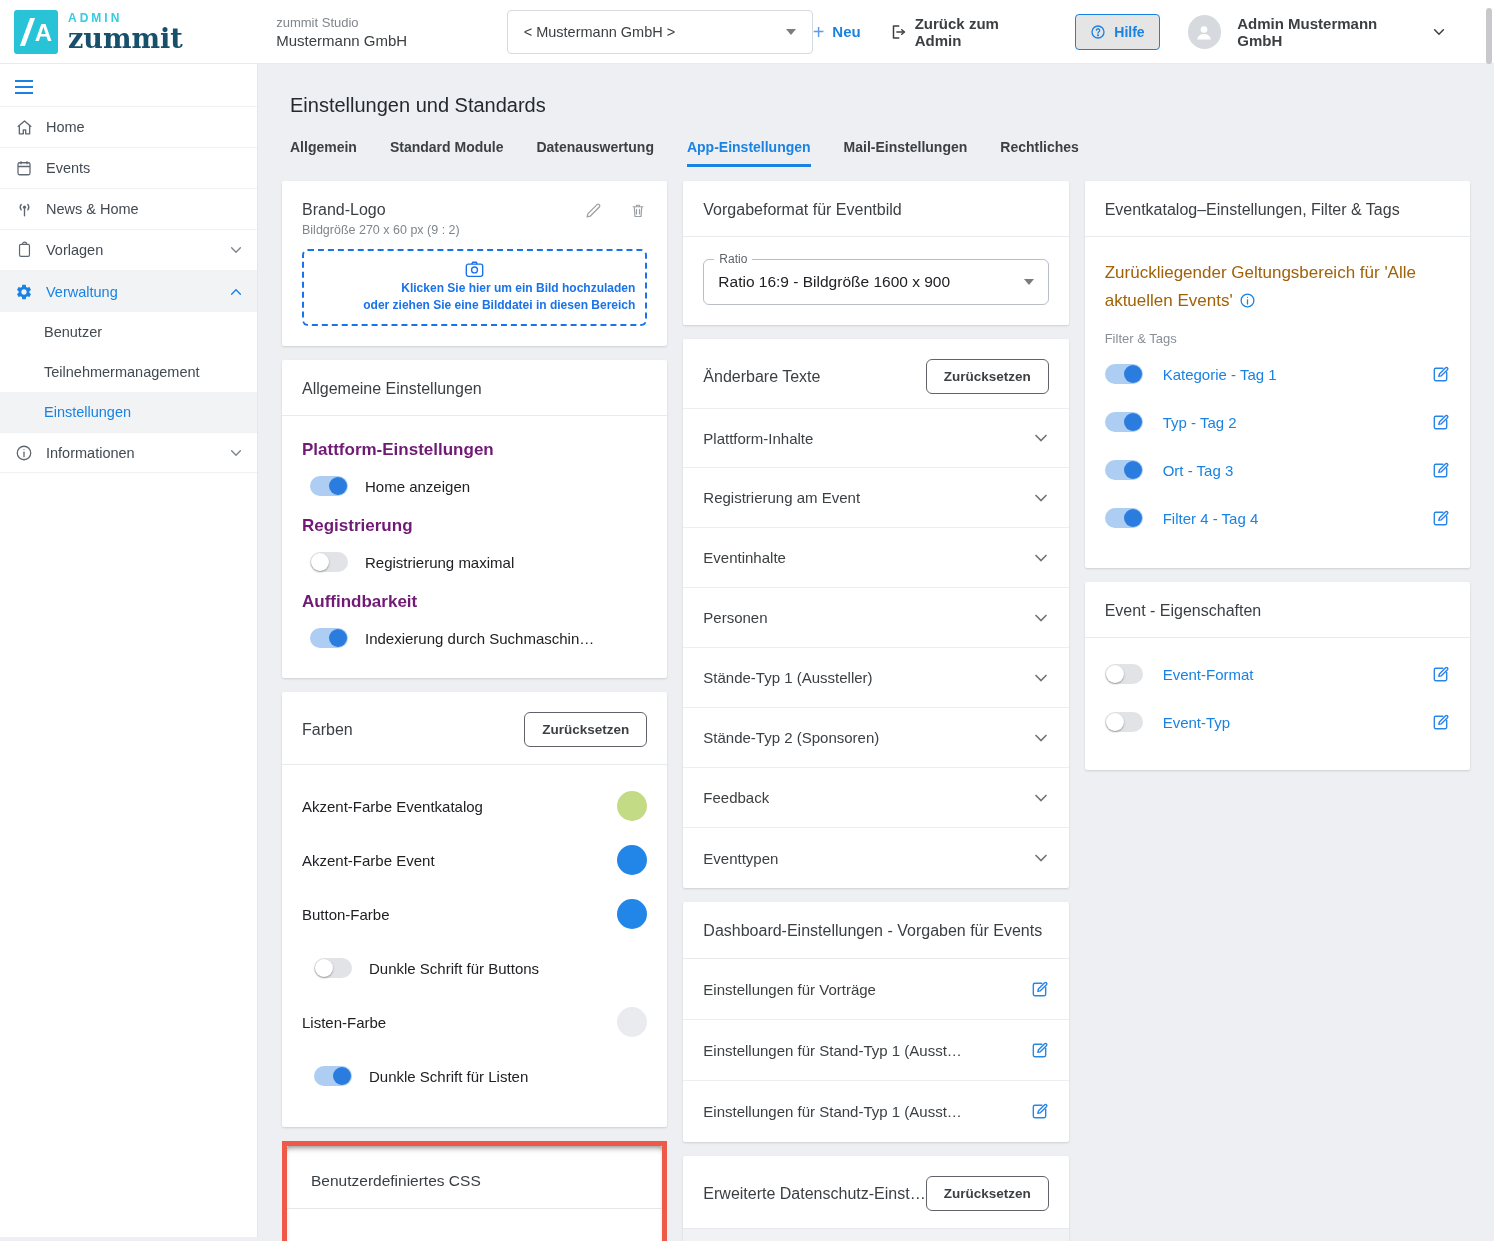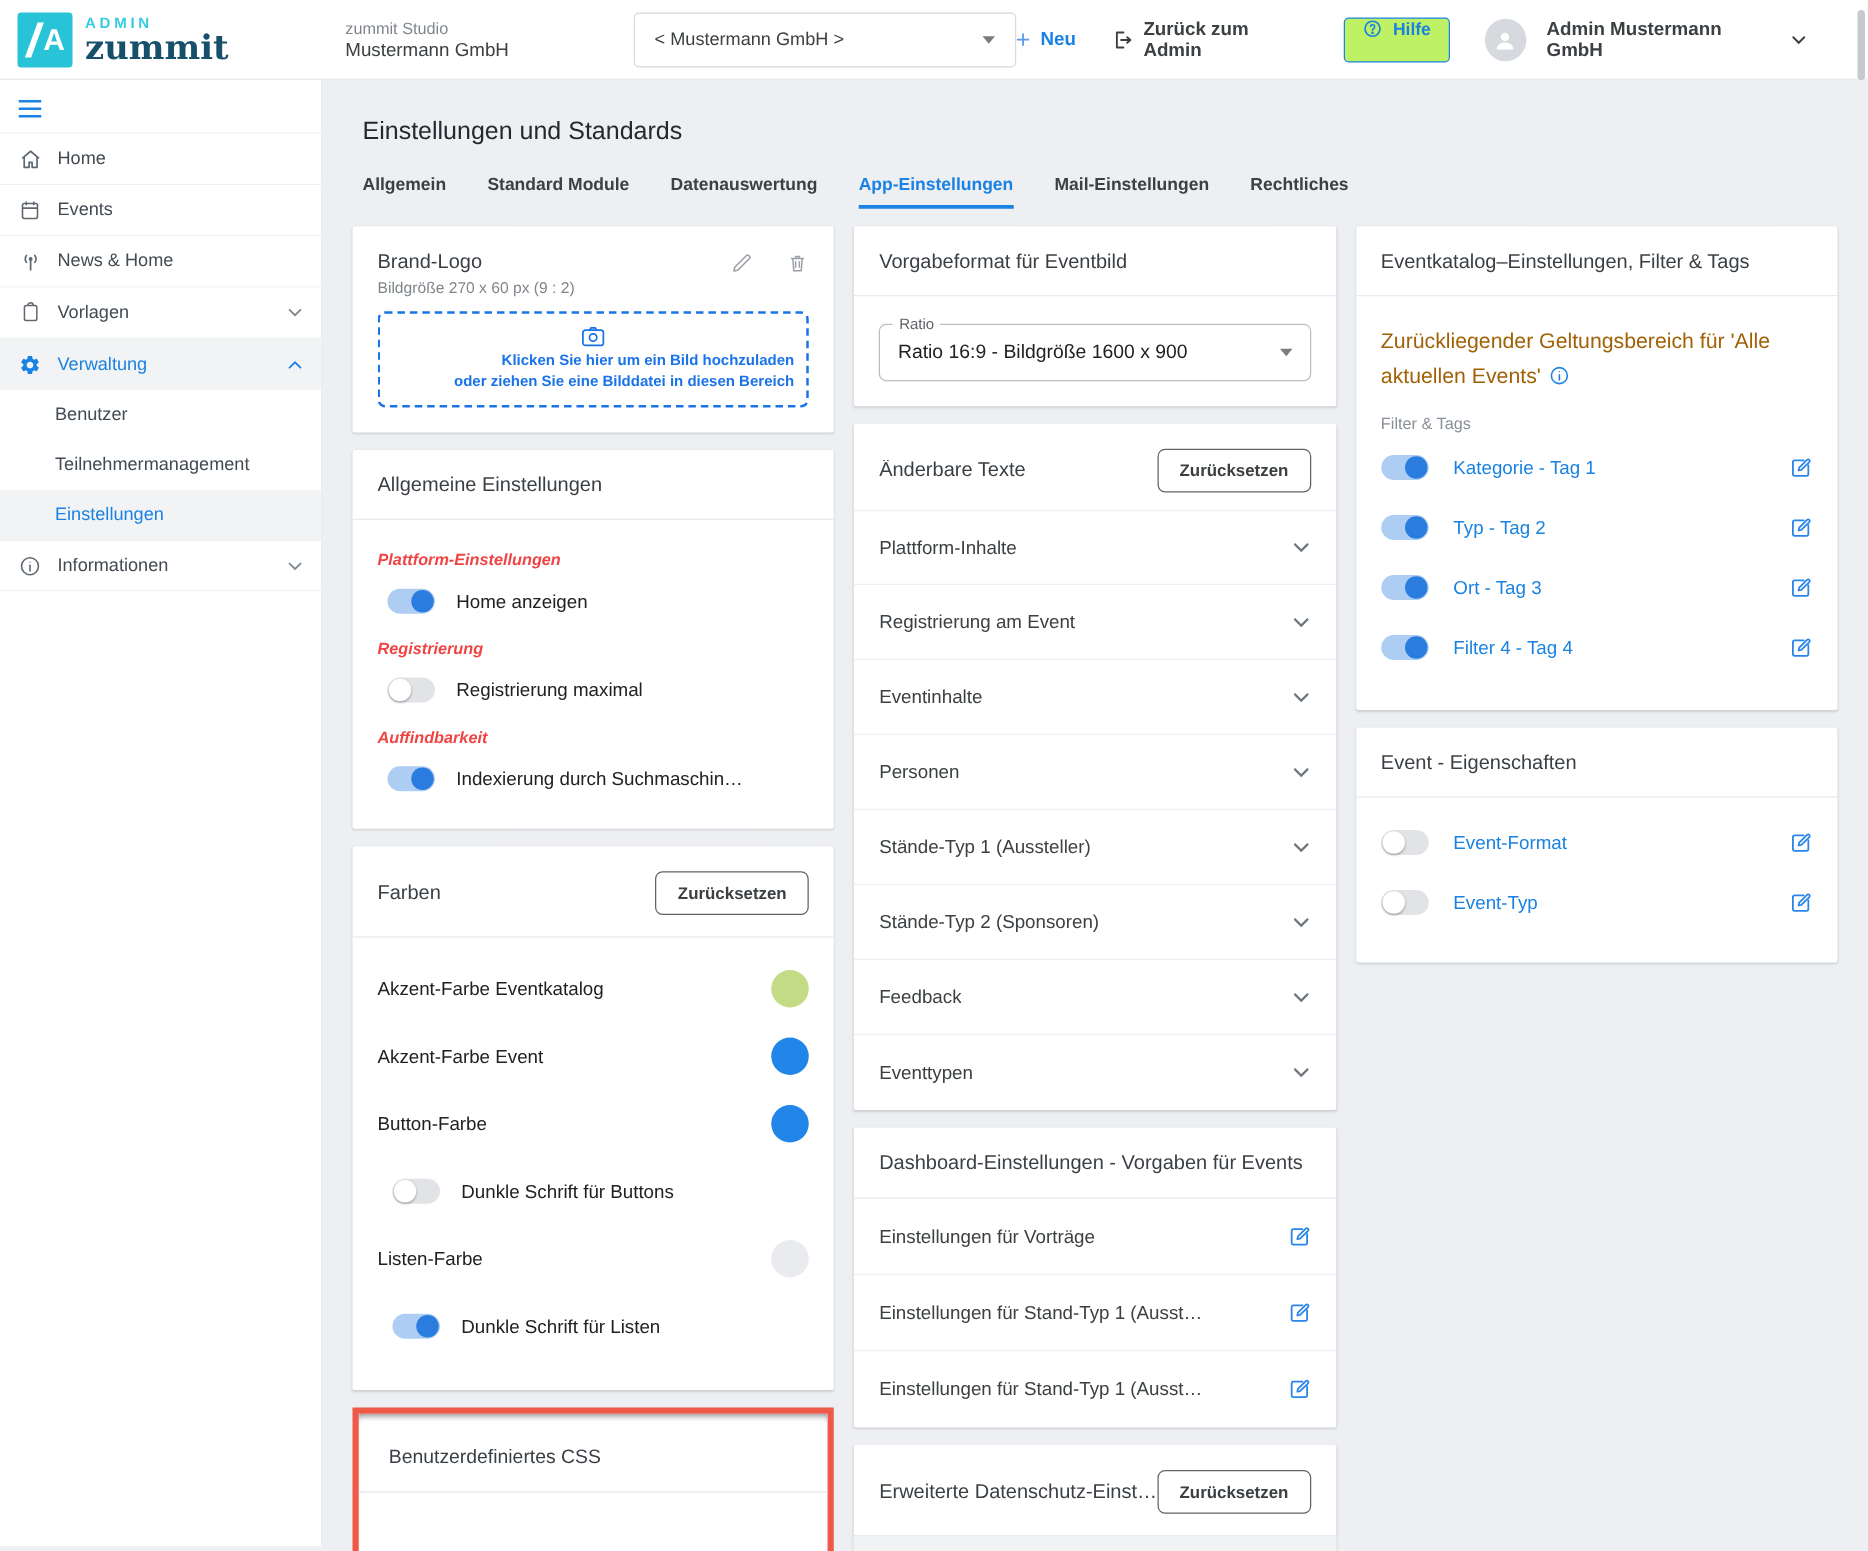--- a/index.html
+++ b/index.html
@@ -19,22 +19,22 @@
   .studio .lab { font-size:13px; color:#80868b; line-height:17px; }
   .studio .val { font-size:15px; color:#3c4043; font-weight:500; line-height:19px; }
   .org-select { margin-left:20px; width:308px; height:44px; border:1px solid #d6d9dd; border-radius:4px;
     display:flex; align-items:center; padding:0 16px; font-size:14.5px; color:#3c4043; background:#fff; cursor:pointer; }
   .org-select .caret { margin-left:auto; }
   .caret { width:0; height:0; border-left:5px solid transparent; border-right:5px solid transparent; border-top:6px solid #797c80; }
   .top-actions { margin-left:auto; display:flex; align-items:center; gap:28px; padding-right:48px; }
   .neu { display:flex; align-items:center; gap:8px; color:#1a82e2; font-size:15px; font-weight:bold; cursor:pointer; }
   .neu .plus { font-size:20px; font-weight:normal; color:#5a9bea; line-height:18px; }
   .back-admin { display:flex; align-items:center; gap:8px; color:#3c4043; font-size:15px; font-weight:bold; cursor:pointer; }
-  .btn-hilfe { display:flex; align-items:flex-start; gap:8px; height:36px; padding:0 14px; border:1px solid #1a82e2;
-    border-radius:4px; color:#1a82e2; font-size:14px; font-weight:bold; background:#bef264; cursor:pointer; }
+  .btn-hilfe { display:flex; align-items:center; gap:8px; height:36px; padding:0 14px; border:1px solid #1a82e2;
+    border-radius:4px; color:#1a82e2; font-size:14px; font-weight:bold; background:#e5e5e5; cursor:pointer; }
   .avatar { width:34px; height:34px; border-radius:50%; background:#d6d9dd; display:flex; align-items:center; justify-content:center; }
   .account { display:flex; align-items:center; gap:8px; font-size:15px; font-weight:bold; color:#3c4043; cursor:pointer; margin-left:-12px; }
 
   
   .sidebar { position:absolute; top:64px; left:0; bottom:4px; width:258px; background:#fff; border-right:1px solid #e4e6e8; z-index:10; }
   .burger { padding:16px 0 12px 15px; border-bottom:1px solid #f0f1f2; }
   .burger .bars { width:18px; cursor:pointer; }
   .burger .bars div { height:2px; background:#1a82e2; margin:0 0 4px 0; }
   .nav-item { display:flex; align-items:center; height:41px; padding:0 14px; font-size:14.5px; color:#424a52;
     border-bottom:1px solid #f0f1f2; cursor:pointer; }
@@ -74,21 +74,21 @@
   .upload .ul-line { font-size:12px; font-weight:bold; line-height:17px; }
 
   
   .switch { width:38px; height:20px; border-radius:10px; position:relative; flex:0 0 auto; cursor:pointer; }
   .switch.on { background:#aecdf3; }
   .switch.on .knob { position:absolute; right:1px; top:1px; width:18px; height:18px; border-radius:50%; background:#2a7cdf; }
   .switch.off { background:#e1e3e6; }
   .switch.off .knob { position:absolute; left:1px; top:1px; width:18px; height:18px; border-radius:50%; background:#fff;
     box-shadow:0 1px 2px rgba(0,0,0,.35); }
 
-  .group-label { font-size:13px; font-weight:bold; color:#ef4444; margin:16px 0 12px 0;font-style:italic; }
+  .group-label { font-size:17px; font-weight:bold; color:#701a75; margin:16px 0 12px 0; }
   .toggle-row { display:flex; align-items:center; gap:17px; padding:4px 0 4px 8px; margin-bottom:10px; }
   .toggle-row .tlabel { font-size:15px; color:#202124; white-space:nowrap; overflow:hidden; }
 
   
   .color-row { display:flex; align-items:center; height:54px; }
   .color-row .clabel { font-size:15px; color:#202124; }
   .swatch { margin-left:auto; width:30px; height:30px; border-radius:50%; }
   .sw-green { background:#c3db84; } .sw-blue { background:#2286e8; } .sw-gray { background:#e9ebef; }
   .color-row.toggle-type { padding-left:12px; gap:17px; }
 

